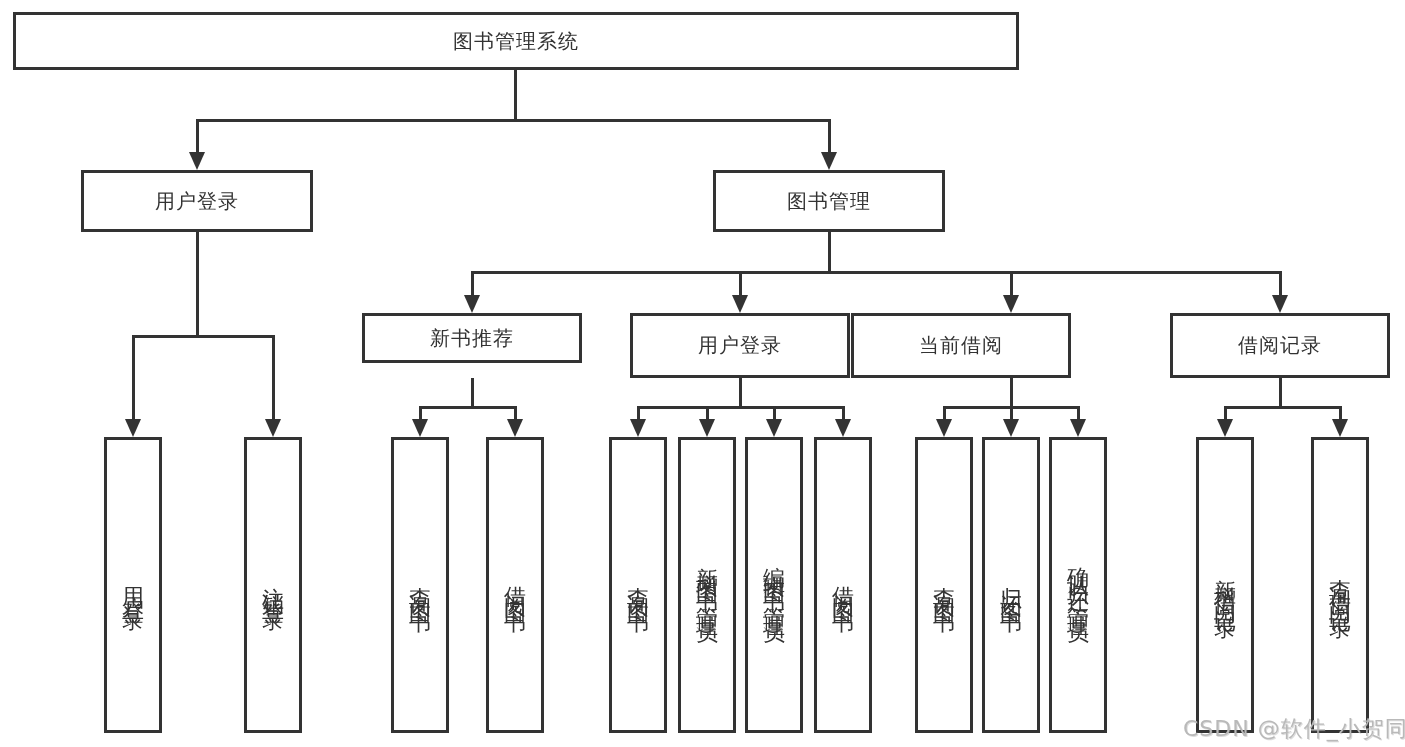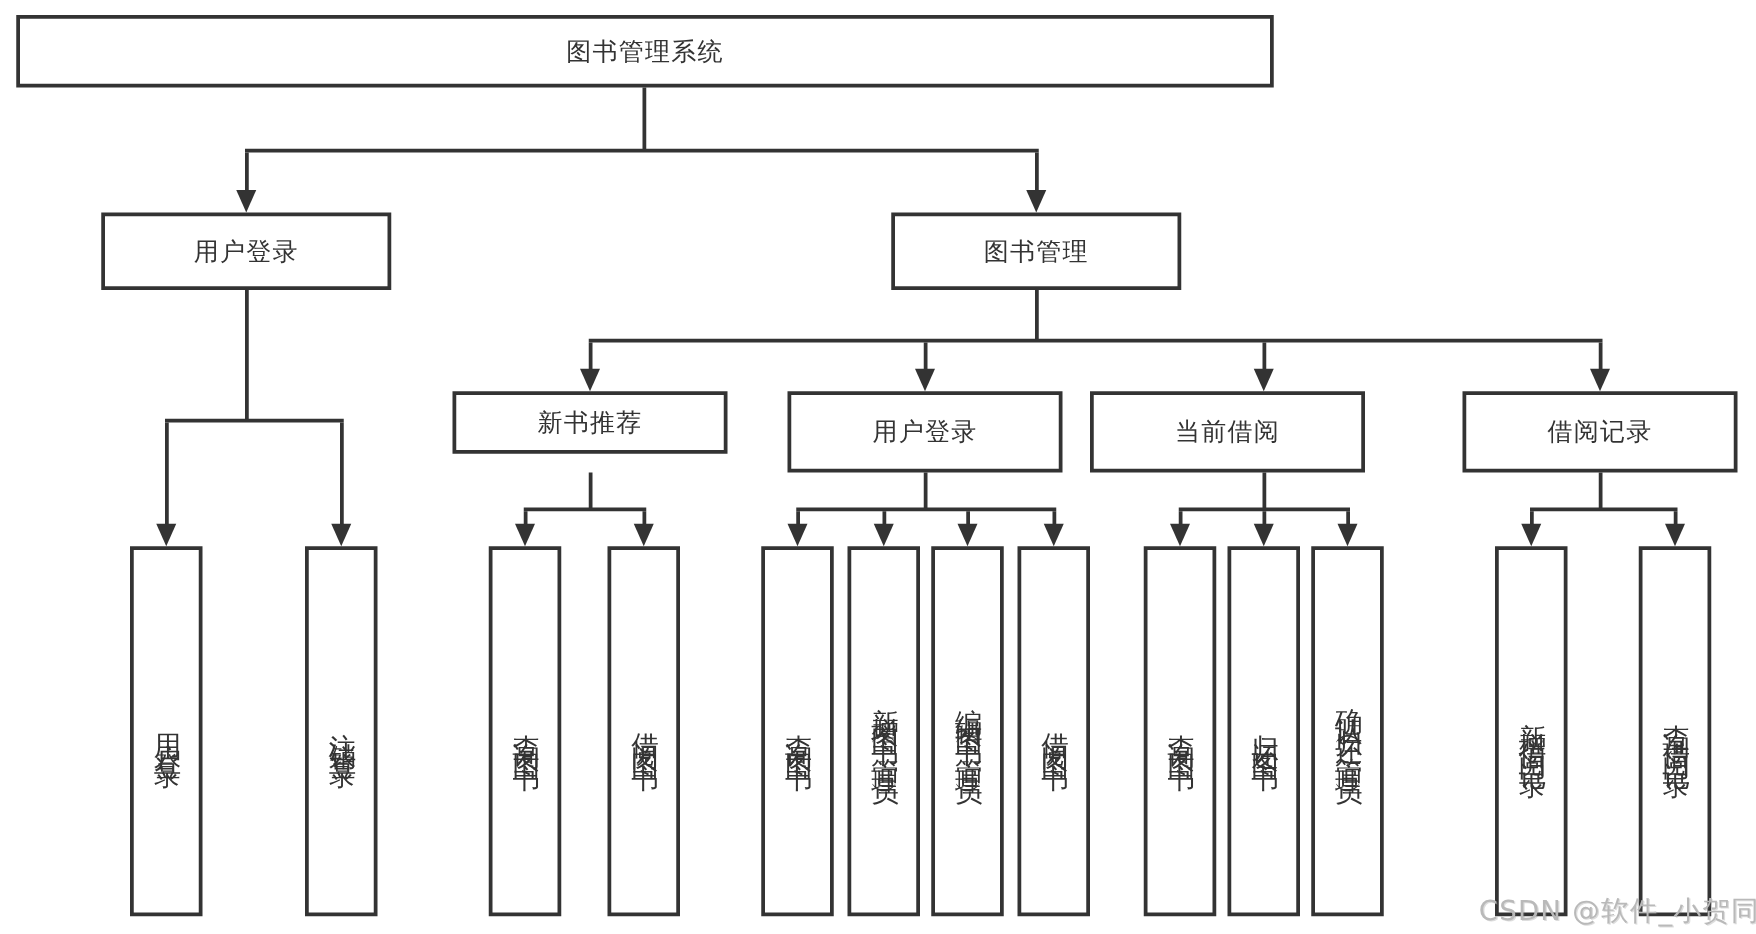--- a/index.html
+++ b/index.html
@@ -73,21 +73,21 @@
   <div class="node" style="left:713px;top:170px;width:232px;height:62px">
     <span>图书管理</span>
   </div>
 
   <div class="node" style="left:362px;top:313px;width:220px;height:50px">
     <span>新书推荐</span>
   </div>
   <div class="node" style="left:630px;top:313px;width:220px;height:65px">
     <span>用户登录</span>
   </div>
-  <div class="node" style="left:872px;top:313px;width:220px;height:65px">
+  <div class="node" style="left:851px;top:313px;width:220px;height:65px">
     <span>当前借阅</span>
   </div>
   <div class="node" style="left:1170px;top:313px;width:220px;height:65px">
     <span>借阅记录</span>
   </div>
 
   <div class="node v" style="left:104px;top:437px;width:58px;height:296px">
     <span>用户登录</span>
   </div>
   <div class="node v" style="left:244px;top:437px;width:58px;height:296px">

